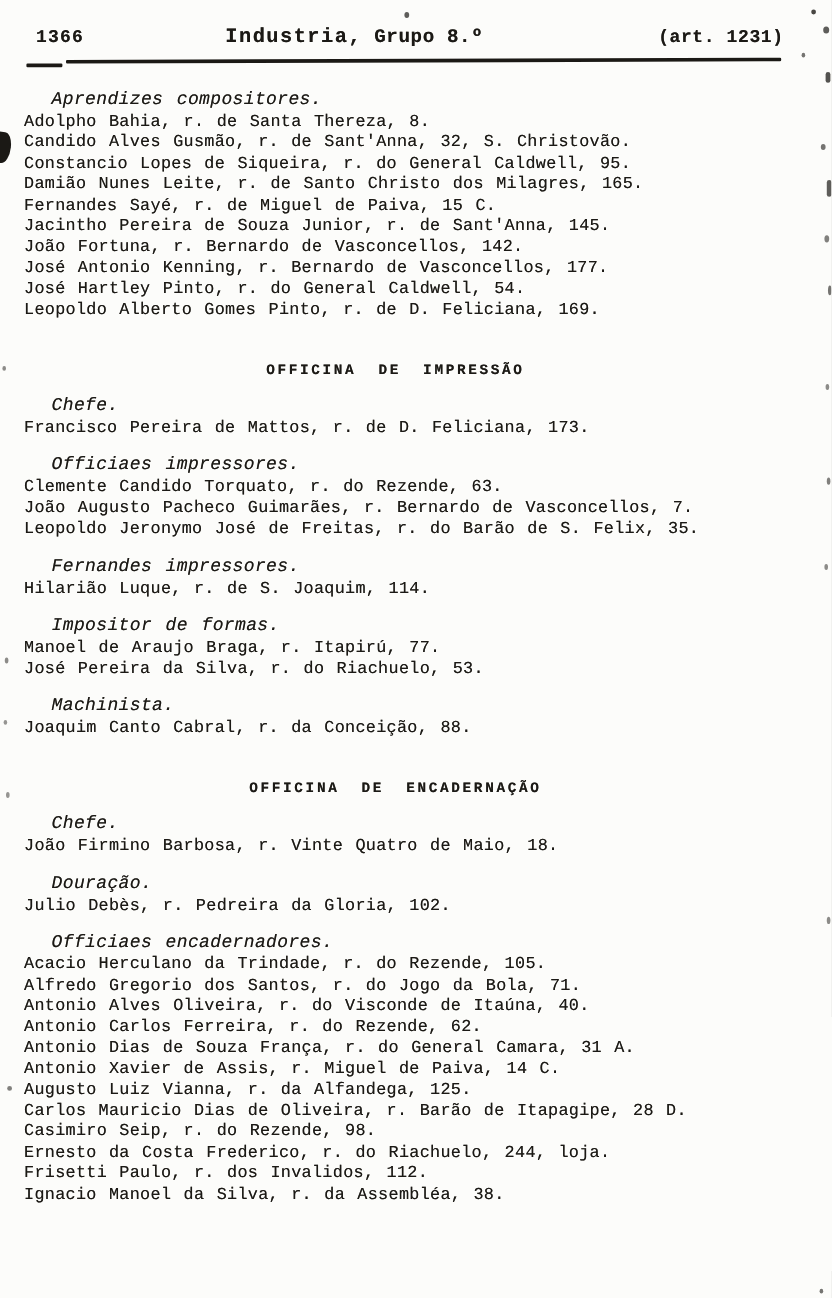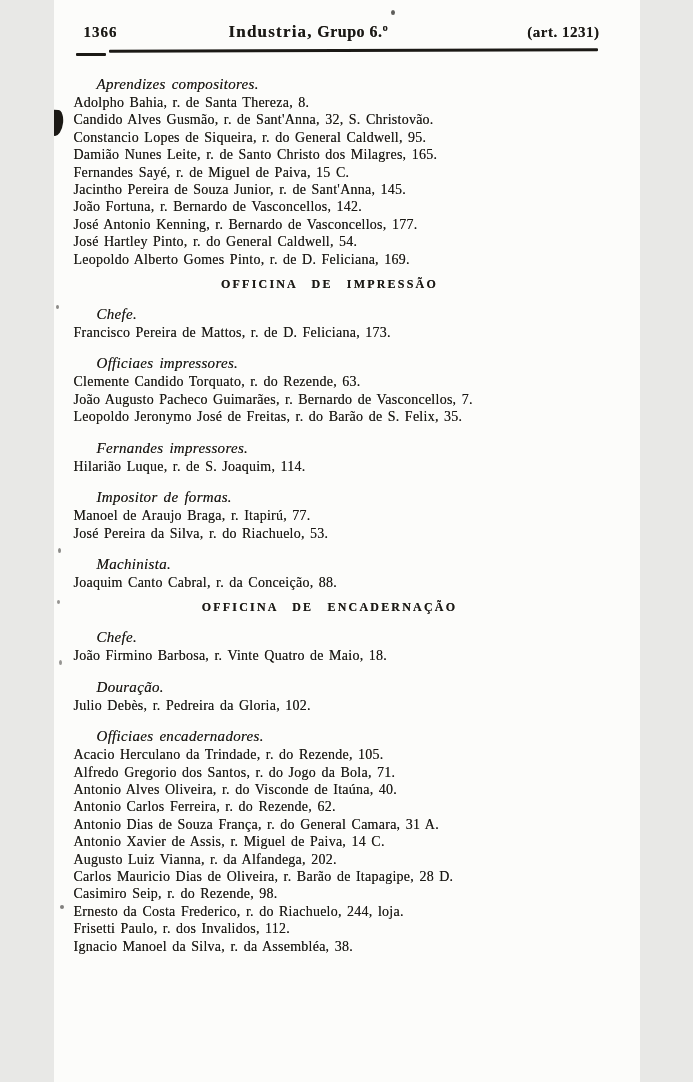--- a/index.html
+++ b/index.html
@@ -3,26 +3,26 @@
 <meta charset="utf-8">
 <style>
   :root {
     --ink: #1b1915;
     --paper: #fcfcfa;
   }
   * { margin: 0; padding: 0; box-sizing: border-box; }
   html, body { background: #e8e8e6; }
   .page {
     position: relative;
-    width: 586px;
+    width: 693px;
     height: 1082px;
     margin: 0 auto;
     background: var(--paper);
     overflow: hidden;
-    font-family: Liberation Serif, serif;
+    font-family: Liberation Mono, monospace;
     color: var(--ink);
     text-shadow: 0 0 0.5px rgba(25, 22, 15, 0.65);
   }
   
   .running-header {
     position: absolute;
     top: 22px; left: 30px; right: 40px;
     height: 24px;
     display: flex;
     justify-content: space-between;
@@ -64,21 +64,21 @@
     letter-spacing: 0.3px;
     word-spacing: 2px;
   }
   .officina-heading {
     text-align: center;
     font-weight: bold;
     font-size: 12px;
     line-height: 16px;
     letter-spacing: 2.2px;
     word-spacing: 9px;
-    margin-top: 8px;
+    margin-top: 33px;
     margin-bottom: 1px;
   }
   .directory-entry {
     font-size: 14px;
     line-height: 17.4px;
     padding-left: 20px;
     letter-spacing: 0.25px;
     word-spacing: 1.6px;
     white-space: nowrap;
   }
@@ -97,21 +97,21 @@
     transform: rotate(6deg);
   }
 </style>
 </head>
 <body>
 
 <div class="page">
 
   <div class="running-header">
     <span class="page-number">1366</span>
-    <span class="header-title"><span class="title-bold">Industria,</span><span class="title-rest"> Grupo 6.º</span></span>
+    <span class="header-title"><span class="title-bold">Industria,</span><span class="title-rest"> Grupo 8.º</span></span>
     <span class="header-article">(art. 1231)</span>
   </div>
   <div class="header-rule-main"></div>
   <div class="header-rule-pagenum"></div>
 
   <div class="content">
       <div class="role-heading">Aprendizes compositores.</div>
       <div class="directory-entry">Adolpho Bahia, r. de Santa Thereza, 8.</div>
       <div class="directory-entry">Candido Alves Gusmão, r. de Sant'Anna, 32, S. Christovão.</div>
       <div class="directory-entry">Constancio Lopes de Siqueira, r. do General Caldwell, 95.</div>
@@ -141,21 +141,21 @@
       <div class="directory-entry">João Firmino Barbosa, r. Vinte Quatro de Maio, 18.</div>
       <div class="role-heading">Douração.</div>
       <div class="directory-entry">Julio Debès, r. Pedreira da Gloria, 102.</div>
       <div class="role-heading">Officiaes encadernadores.</div>
       <div class="directory-entry">Acacio Herculano da Trindade, r. do Rezende, 105.</div>
       <div class="directory-entry">Alfredo Gregorio dos Santos, r. do Jogo da Bola, 71.</div>
       <div class="directory-entry">Antonio Alves Oliveira, r. do Visconde de Itaúna, 40.</div>
       <div class="directory-entry">Antonio Carlos Ferreira, r. do Rezende, 62.</div>
       <div class="directory-entry">Antonio Dias de Souza França, r. do General Camara, 31 A.</div>
       <div class="directory-entry">Antonio Xavier de Assis, r. Miguel de Paiva, 14 C.</div>
-      <div class="directory-entry">Augusto Luiz Vianna, r. da Alfandega, 202.</div>
+      <div class="directory-entry">Augusto Luiz Vianna, r. da Alfandega, 125.</div>
       <div class="directory-entry">Carlos Mauricio Dias de Oliveira, r. Barão de Itapagipe, 28 D.</div>
       <div class="directory-entry">Casimiro Seip, r. do Rezende, 98.</div>
       <div class="directory-entry">Ernesto da Costa Frederico, r. do Riachuelo, 244, loja.</div>
       <div class="directory-entry">Frisetti Paulo, r. dos Invalidos, 112.</div>
       <div class="directory-entry">Ignacio Manoel da Silva, r. da Assembléa, 38.</div>
     </div>
 
   <div>
     <div class="edge-blob"></div>
     <div class="speck" style="left:337px; top:10px; width:4px; height:5px; opacity:.7;"></div>

